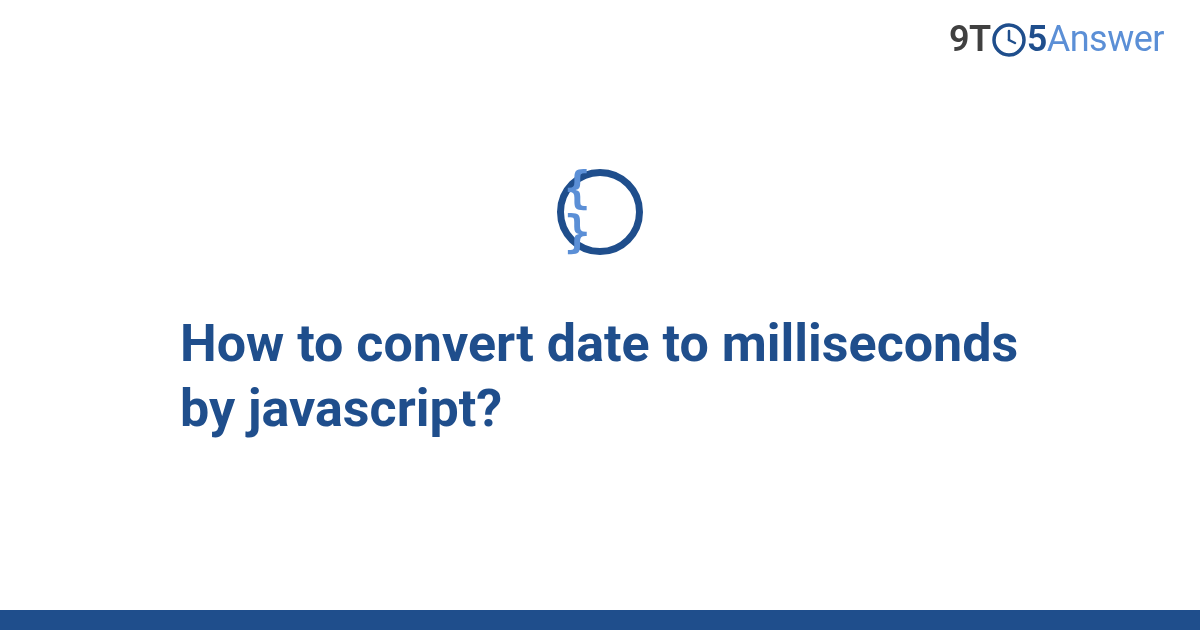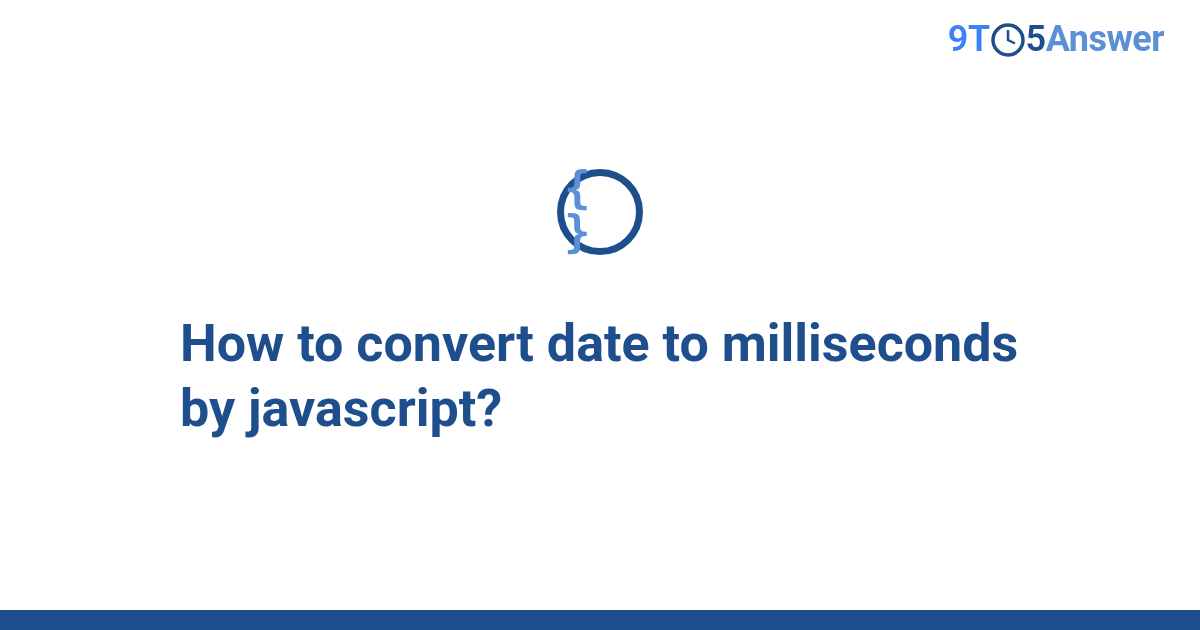--- a/index.html
+++ b/index.html
@@ -19,21 +19,21 @@
       position: absolute;
       top: 18px;
       right: 36px;
       display: flex;
       align-items: center;
       font-size: 36px;
       font-weight: 600;
       letter-spacing: -0.5px;
     }
     .logo-9t {
-      color: #3b82f6;
+      color: #404040;
       margin-left: 41px;
     }
     .logo-clock {
       display: inline-flex;
       align-items: center;
       justify-content: center;
       width: 34px;
       height: 34px;
       margin: 0 1px;
       position: relative;
@@ -41,21 +41,21 @@
     }
     .logo-clock svg {
       width: 100%;
       height: 100%;
     }
     .logo-5 {
       color: #1f4e8c;
     }
     .logo-answer {
       color: #5b8fd6;
-      font-weight: 700;
+      font-weight: 400;
     }
     .main-content {
       position: absolute;
       top: 0;
       left: 0;
       width: 100%;
       height: 610px;
       display: flex;
       flex-direction: column;
       align-items: center;

